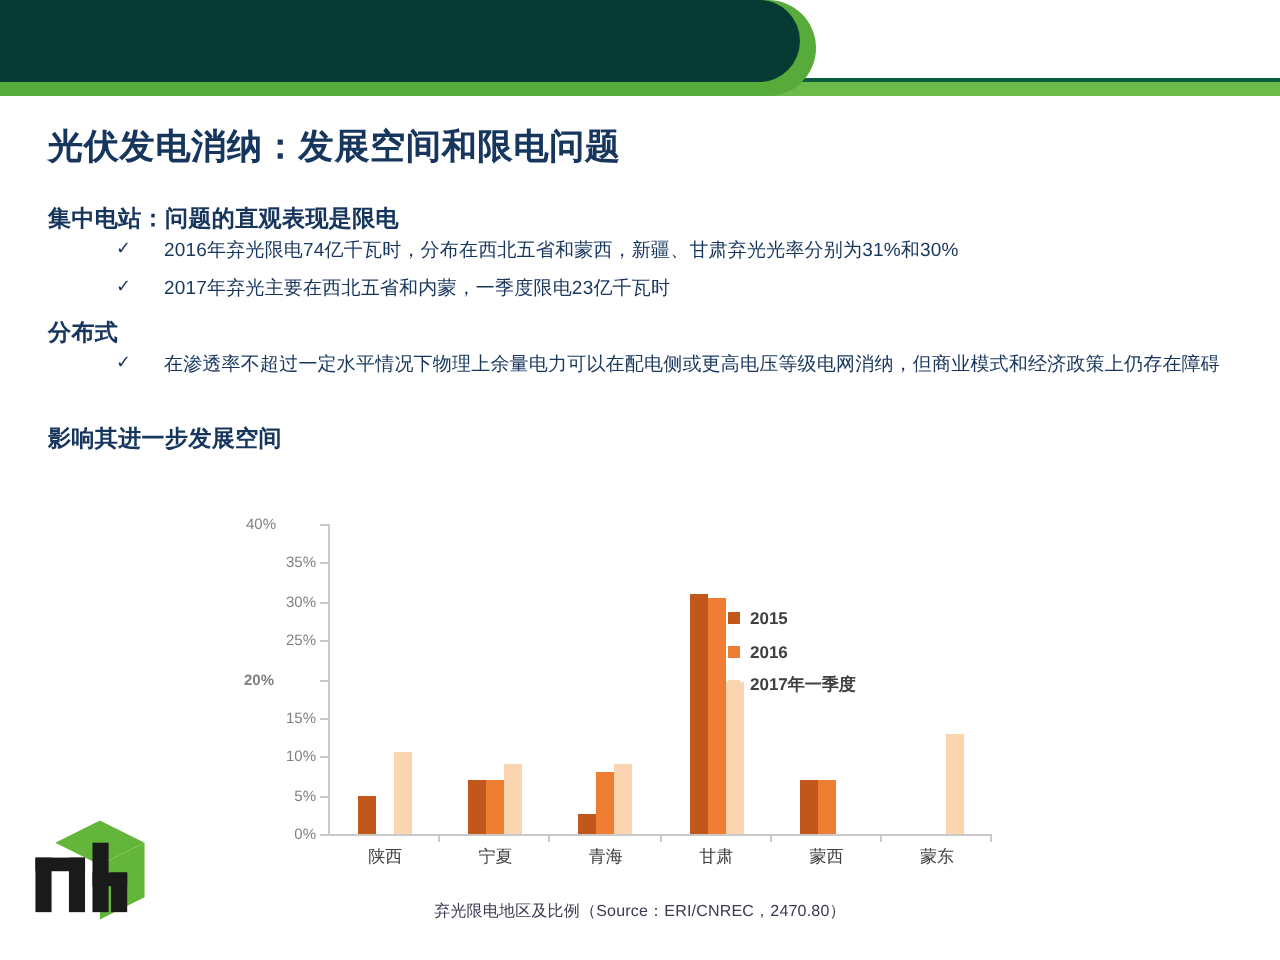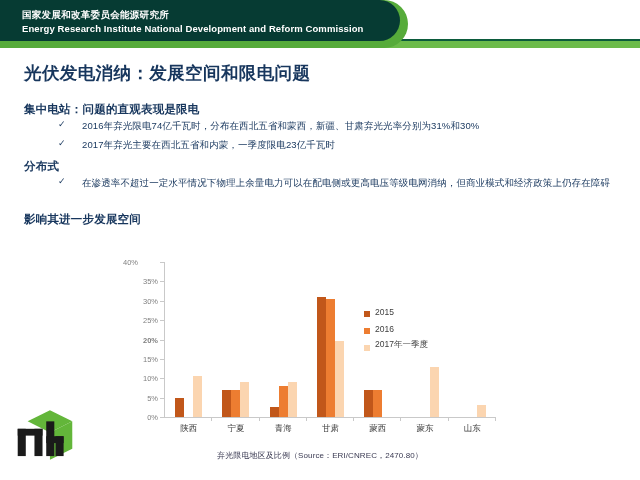--- a/index.html
+++ b/index.html
@@ -162,22 +162,23 @@
     white-space: nowrap;
   }
 
   
   .legend {
     position: absolute;
     left: 228px; top: 44px;
   }
   .legend-row {
     display: flex;
-    align-items: flex-end;
+    align-items: center;
     height: 17px;
+    font-weight: bold;
   }
   .legend-swatch {
     width: 6px; height: 6px;
     margin-right: 5px;
   }
   .legend-swatch.s0 { background: #c1571a; }
   .legend-swatch.s1 { background: #ed7d31; }
   .legend-swatch.s2 { background: #fbd5b0; }
   .legend-label {
     font-size: 8.5px;
@@ -205,24 +206,20 @@
 </head>
 <body>
 
 <div class="slide">
 
   <div class="header-band-top"></div>
   <div class="header-band"></div>
   <div class="header-wrap">
     <div class="header-green"></div>
     <div class="header-dark"></div>
-    <div class="header-texts">
-      <div class="hdr-cn">国家发展和改革委员会能源研究所</div>
-      <div class="hdr-en">Energy Research Institute National Development and Reform Commission</div>
-    </div>
   </div>
 
   <div class="slide-title">光伏发电消纳：发展空间和限电问题</div>
 
   <div class="body-area">
 
     <div class="lvl1" style="left:24px; top:102px;">集中电站：问题的直观表现是限电</div>
 
     <div class="tick" style="left:58px; top:119px;">✓</div>
     <div class="lvl2" style="left:82px; top:119px; width:520px;">2016年弃光限电74亿千瓦时，分布在西北五省和蒙西，新疆、甘肃弃光光率分别为31%和30%</div>
@@ -243,21 +240,21 @@
     <div class="x-axis-line"></div>
     <div id="y-labels">
         <div class="ylab" style="top: 6px; right: 378px;">40%</div>
         <div class="ytick" style="top: 6px;"></div>
         <div class="ylab" style="top: 25.375px; right: 358px; padding-left: 16px;">35%</div>
         <div class="ytick" style="top: 25.375px;"></div>
         <div class="ylab" style="top: 44.75px; right: 358px; text-align: right;">30%</div>
         <div class="ytick" style="top: 44.75px;"></div>
         <div class="ylab" style="top: 64.125px; right: 358px;">25%</div>
         <div class="ytick" style="top: 64.125px;"></div>
-        <div class="ylab" style="top: 83.5px; right: 358px; font-weight: bold;">20%</div>
+        <div class="ylab" style="top: 83.5px; right: 379px; font-weight: bold;">20%</div>
         <div class="ytick" style="top: 83.5px;"></div>
         <div class="ylab" style="top: 102.875px; right: 358px;">15%</div>
         <div class="ytick" style="top: 102.875px;"></div>
         <div class="ylab" style="top: 122.25px; right: 358px;">10%</div>
         <div class="ytick" style="top: 122.25px;"></div>
         <div class="ylab" style="top: 141.625px; right: 358px;">5%</div>
         <div class="ytick" style="top: 141.625px;"></div>
         <div class="ylab" style="top: 161px; right: 358px;">0%</div>
         <div class="ytick" style="top: 161px;"></div>
       </div>
@@ -290,26 +287,20 @@
           <div class="bar s0" style="height: 27.125px; visibility: visible;"></div>
           <div class="bar s1" style="height: 27.125px; visibility: visible;"></div>
           <div class="bar s2" style="height: 0px; visibility: hidden;"></div>
           <div class="xlab">蒙西</div>
         </div>
         <div class="group">
           <div class="bar s0" style="height: 0px; visibility: hidden;"></div>
           <div class="bar s1" style="height: 0px; visibility: hidden;"></div>
           <div class="bar s2" style="height: 50.375px; visibility: visible;"></div>
           <div class="xlab">蒙东</div>
-        </div>
-        <div class="group">
-          <div class="bar s0" style="height: 0px; visibility: hidden;"></div>
-          <div class="bar s1" style="height: 0px; visibility: hidden;"></div>
-          <div class="bar s2" style="height: 11.625px; visibility: visible;"></div>
-          <div class="xlab">山东</div>
         </div>
       </div>
     <div class="legend" id="legend">
         <div class="legend-row">
           <span class="legend-swatch s0"></span>
           <span class="legend-label">2015</span>
         </div>
         <div class="legend-row">
           <span class="legend-swatch s1"></span>
           <span class="legend-label">2016</span>

